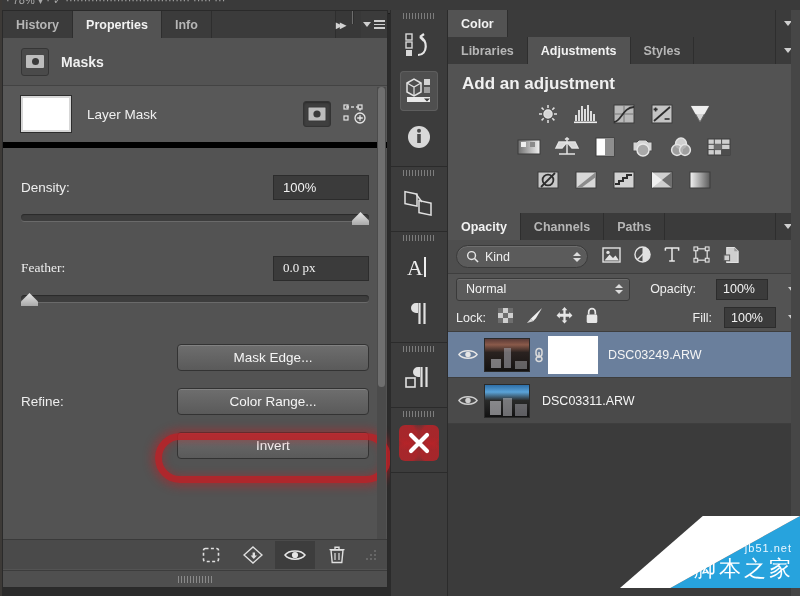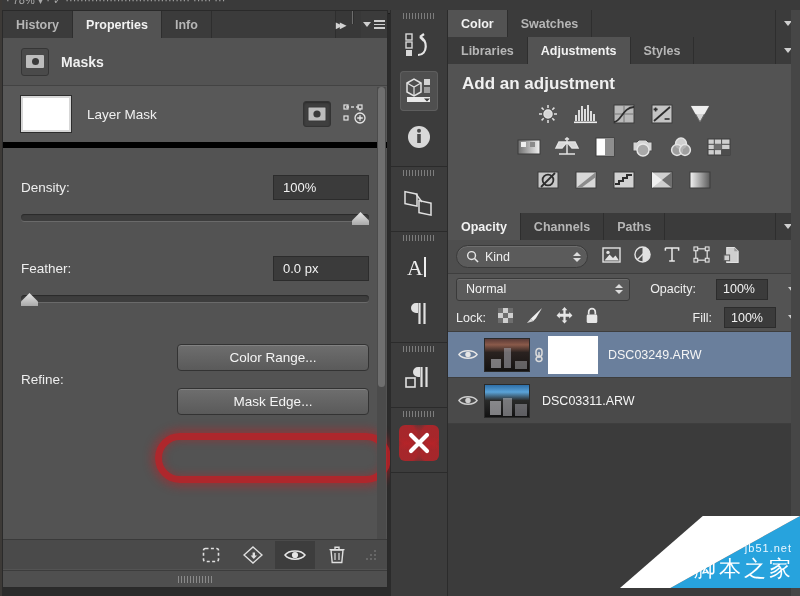--- a/index.html
+++ b/index.html
@@ -364,37 +364,40 @@
 
       <div class="field-row">
         <span class="field-label">Density:</span>
         <span class="field-input">100%</span>
       </div>
       <div class="slider">
         <span class="slider-track"></span>
         <span class="slider-thumb" style="right:0;"></span>
       </div>
 
-      <div class="field-row" style="">
+      <div class="field-row" style="font-family:Liberation Serif, serif;">
         <span class="field-label">Feather:</span>
         <span class="field-input">0.0 px</span>
       </div>
       <div class="slider">
         <span class="slider-track"></span>
         <span class="slider-thumb" style="left:0;"></span>
       </div>
 
       <div class="refine-row">
         <span class="refine-label">Refine:</span>
         <span class="btn-stack">
           <span class="ps-button">
+            <span>Mask Edge...</span>
+          </span>
+          <span class="ps-button">
             <span>Color Range...</span>
           </span>
           <span class="ps-button">
-            <span>Mask Edge...</span>
+            <span>Invert</span>
           </span>
         </span>
       </div>
     </div>
 
     <div class="red-ring"></div>
 
     <div class="v-scroll">
       <i></i>
     </div>
@@ -542,23 +545,20 @@
       </div>
     </div>
   </div>
 
   <div id="rightcol">
 
     <div class="tabstrip" id="color-panel">
       <div class="tab active">
         <span>Color</span>
       </div>
-      <div class="tab">
-        <span>Swatches</span>
-      </div>
       <div class="tabstrip-fill"></div>
       <div class="tab-menu" style="width:24px;">
         <span class="caret-down"></span>
       </div>
     </div>
 
     <div id="adj-panel">
       <div class="tabstrip">
         <div class="tab">
           <span>Libraries</span>

